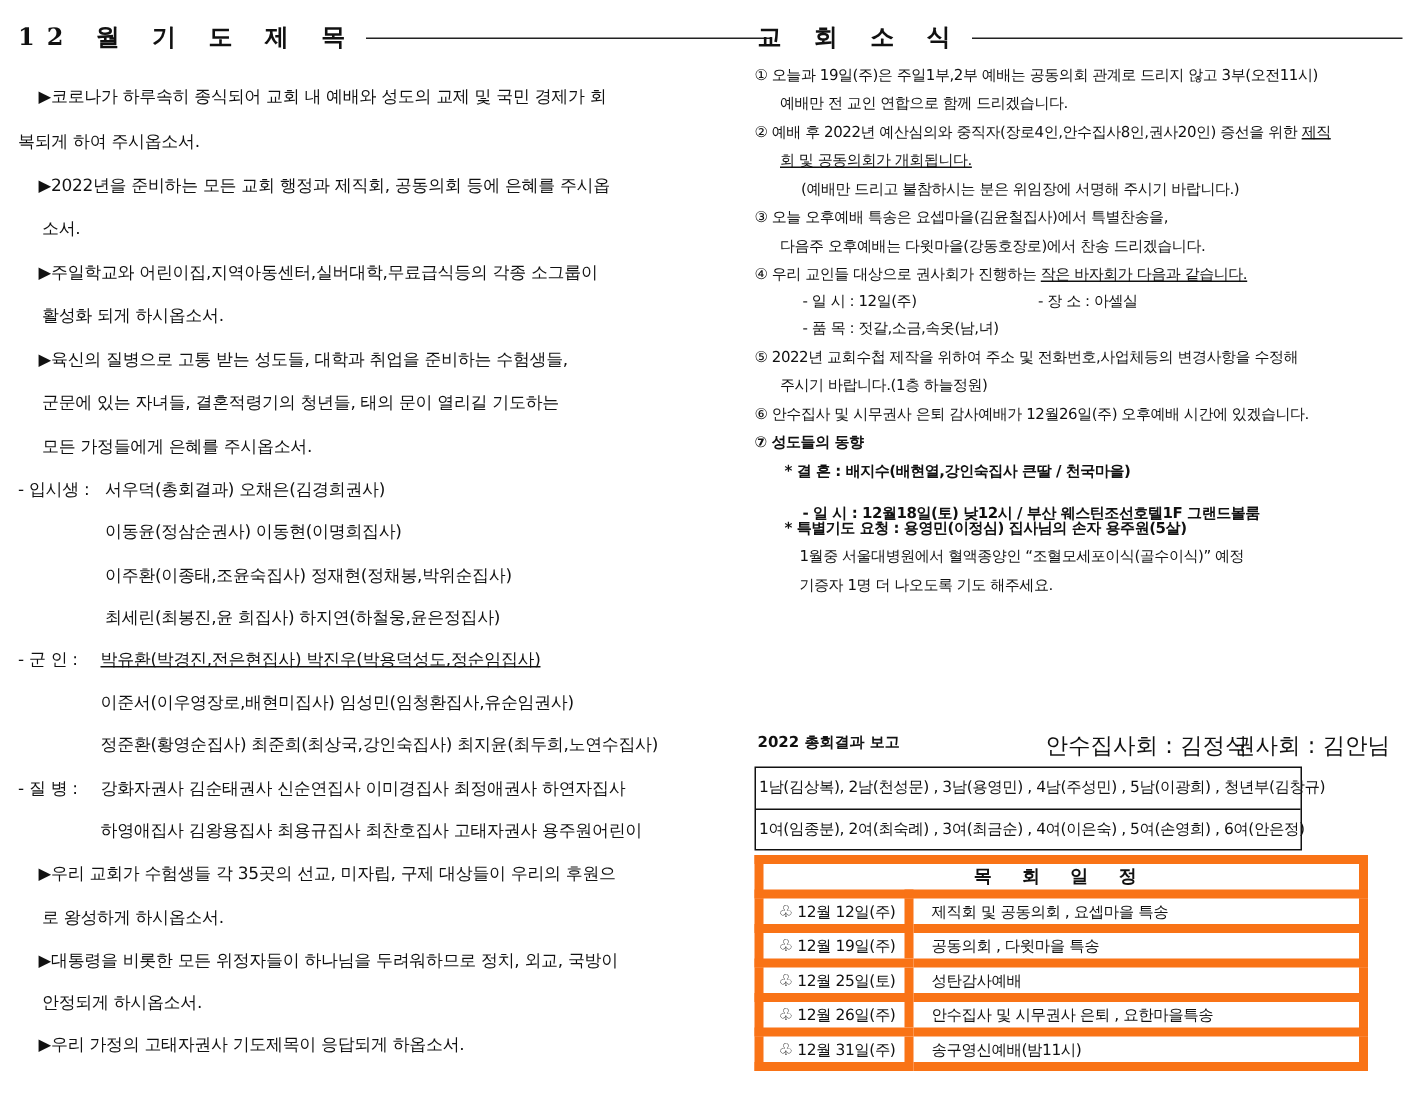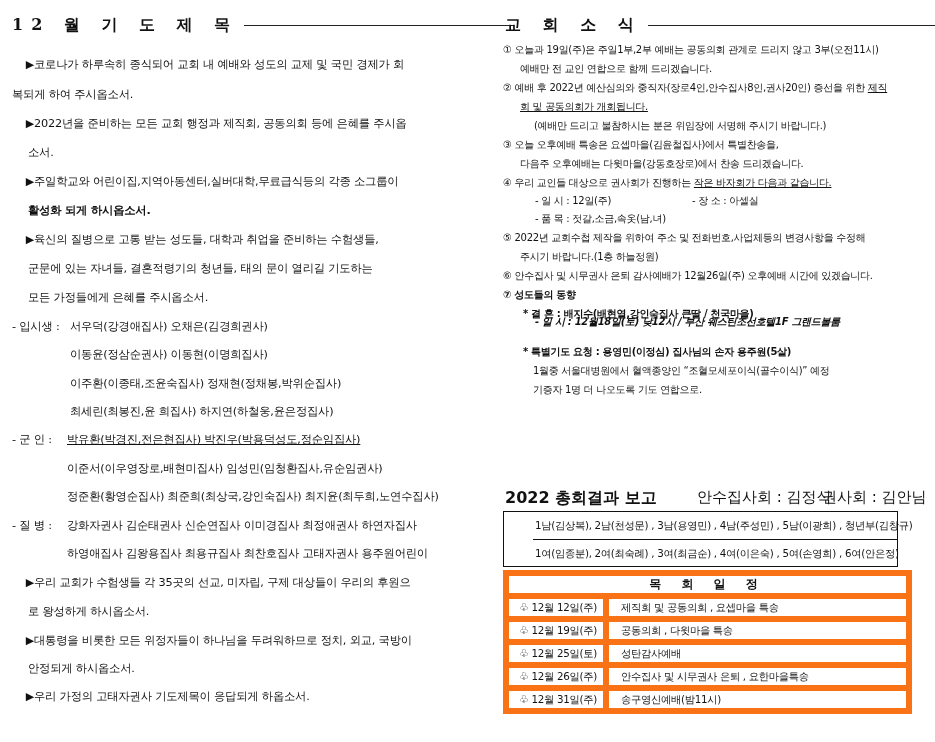--- a/index.html
+++ b/index.html
@@ -10,24 +10,24 @@
   .sec-head .title { font-family: "DejaVu Serif", serif; font-weight: bold; font-size: 16px; letter-spacing: 8px; white-space: nowrap; color: #111; }
   .sec-head .rule { height: 1px; background: #222; margin-left: 6px; }
 
   .line { position: absolute; font-size: 11.3px; white-space: nowrap; color: #111; letter-spacing: -0.2px; text-align: right; }
   .bullet { display: inline-block; width: 22px; font-size: 11px; }
 
   .r-line { position: absolute; font-size: 10px; white-space: nowrap; color: #111; letter-spacing: -0.3px; text-align: right; }
   .u { text-decoration: underline; }
   .b { font-weight: bold; }
 
-  .report-title { position: absolute; font-size: 16px; font-weight: bold; white-space: nowrap; }
+  .report-title { position: absolute; font-size: 10px; font-weight: bold; white-space: nowrap; }
   .report-sub { position: absolute; font-size: 15px; white-space: nowrap; }
 
-  .result-box { position: absolute; left: 503px; top: 511px; width: 395px; border: 1px solid #111; padding-left: 29px; }
+  .result-box { position: absolute; left: 503px; top: 511px; width: 365px; border: 1px solid #111; }
   .result-row { height: 27px; line-height: 26px; font-size: 10.3px; padding-left: 2px; white-space: nowrap; letter-spacing: -0.3px; }
   .result-row + .result-row { border-top: 1px solid #111; }
 
   .sched { position: absolute; left: 503px; top: 570px; width: 409px; border: 1px solid #111; border-collapse: collapse; }
   .sched td, .sched th { border: 6px solid #f97316; font-size: 10.3px; height: 23px; white-space: nowrap; letter-spacing: -0.3px; }
   .sched th { font-weight: bold; font-size: 12px; letter-spacing: 8px; text-align: center; height: 20px; }
   .sched td.date { width: 100px; padding-left: 10px; border-right: 3px double #111; }
   .sched td.evt { padding-left: 12px; }
   .clover { font-size: 11px; margin-right: 3px; }
 </style>
@@ -40,28 +40,28 @@
 </div>
 
 <div>
   <div class="line" style="left:12px; top:57px;"><span class="bullet">▶</span><span>코로나가 하루속히 종식되어 교회 내 예배와 성도의 교제 및 국민 경제가 회</span></div>
   <div class="line" style="left:12px; top:87px;">복되게 하여 주시옵소서.</div>
 
   <div class="line" style="left:12px; top:116px;"><span class="bullet">▶</span><span>2022년을 준비하는 모든 교회 행정과 제직회, 공동의회 등에 은혜를 주시옵</span></div>
   <div class="line" style="left:28px; top:145px;">소서.</div>
 
   <div class="line" style="left:12px; top:174px;"><span class="bullet">▶</span><span>주일학교와 어린이집,지역아동센터,실버대학,무료급식등의 각종 소그룹이</span></div>
-  <div class="line" style="left:28px; top:203px;font-weight:bold;">활성화 되게 하시옵소서.</div>
+  <div class="line" style="left:28px; top:203px;">활성화 되게 하시옵소서.</div>
 
   <div class="line" style="left:12px; top:232px;"><span class="bullet">▶</span><span>육신의 질병으로 고통 받는 성도들, 대학과 취업을 준비하는 수험생들,</span></div>
   <div class="line" style="left:28px; top:261px;">군문에 있는 자녀들, 결혼적령기의 청년들, 태의 문이 열리길 기도하는</div>
   <div class="line" style="left:28px; top:290px;">모든 가정들에게 은혜를 주시옵소서.</div>
 
   <div class="line" style="left:12px; top:319px;">- 입시생 :</div>
-  <div class="line" style="left:70px; top:319px;">서우덕(강경애집사)  오채은(김경희권사)</div>
+  <div class="line" style="left:70px; top:319px;">서우덕(총회결과)  오채은(김경희권사)</div>
   <div class="line" style="left:70px; top:347px;">이동윤(정삼순권사)  이동현(이명희집사)</div>
   <div class="line" style="left:70px; top:376px;">이주환(이종태,조윤숙집사)    정재현(정채봉,박위순집사)</div>
   <div class="line" style="left:70px; top:404px;">최세린(최봉진,윤    희집사)  하지연(하철웅,윤은정집사)</div>
 
   <div class="line" style="left:12px; top:432px;">- 군  인 :</div>
   <div class="line" style="left:67px; top:432px;text-decoration:underline;">박유환(박경진,전은현집사) 박진우(박용덕성도,정순임집사)</div>
   <div class="line" style="left:67px; top:461px;">이준서(이우영장로,배현미집사)    임성민(임청환집사,유순임권사)</div>
   <div class="line" style="left:67px; top:489px;">정준환(황영순집사) 최준희(최상국,강인숙집사) 최지윤(최두희,노연수집사)</div>
 
   <div class="line" style="left:12px; top:518px;">- 질  병 :</div>
@@ -98,24 +98,24 @@
   <div class="r-line" style="left:692px; top:194px;">- 장 소 : 아셀실</div>
   <div class="r-line" style="left:535px; top:212px;">- 품 목 : 젓갈,소금,속옷(남,녀)</div>
 
   <div class="r-line" style="left:503px; top:231px;">⑤ 2022년 교회수첩 제작을 위하여 주소 및 전화번호,사업체등의 변경사항을 수정해</div>
   <div class="r-line" style="left:520px; top:250px;">주시기 바랍니다.(1층 하늘정원)</div>
 
   <div class="r-line" style="left:503px; top:269px;">⑥ 안수집사 및 시무권사 은퇴 감사예배가 12월26일(주) 오후예배 시간에 있겠습니다.</div>
 
   <div class="r-line b" style="left:503px; top:288px;">⑦ 성도들의 동향</div>
   <div class="r-line b" style="left:523px; top:307px;">* 결  혼 : 배지수(배현열,강인숙집사 큰딸 / 천국마을)</div>
-  <div class="r-line b" style="left:535px; top:315px;font-style:italic;">- 일 시 : 12월18일(토) 낮12시 / 부산 웨스틴조선호텔1F 그랜드볼룸</div>
+  <div class="r-line b" style="left:535px; top:335px;">- 일 시 : 12월18일(토) 낮12시 / 부산 웨스틴조선호텔1F 그랜드볼룸</div>
   <div class="r-line b" style="left:523px; top:345px;">* 특별기도 요청 : 용영민(이정심) 집사님의 손자 용주원(5살)</div>
   <div class="r-line" style="left:533px; top:364px;">1월중 서울대병원에서 혈액종양인 “조혈모세포이식(골수이식)” 예정</div>
-  <div class="r-line" style="left:533px; top:383px;">기증자 1명 더 나오도록 기도 연합으로.</div>
+  <div class="r-line" style="left:533px; top:383px;">기증자 1명 더 나오도록 기도 해주세요.</div>
 </div>
 
 <div class="report-title" style="left:505px; top:488px;">2022 총회결과 보고</div>
 <div class="report-sub" style="left:697px; top:488px;">안수집사회 : 김정식</div>
 <div class="report-sub" style="left:822px; top:488px;">권사회 : 김안님</div>
 
 <div class="result-box">
   <div class="result-row">1남(김상복), 2남(천성문) , 3남(용영민) , 4남(주성민) , 5남(이광희) , 청년부(김창규)</div>
   <div class="result-row">1여(임종분), 2여(최숙례) , 3여(최금순) , 4여(이은숙) , 5여(손영희) , 6여(안은정)</div>
 </div>

